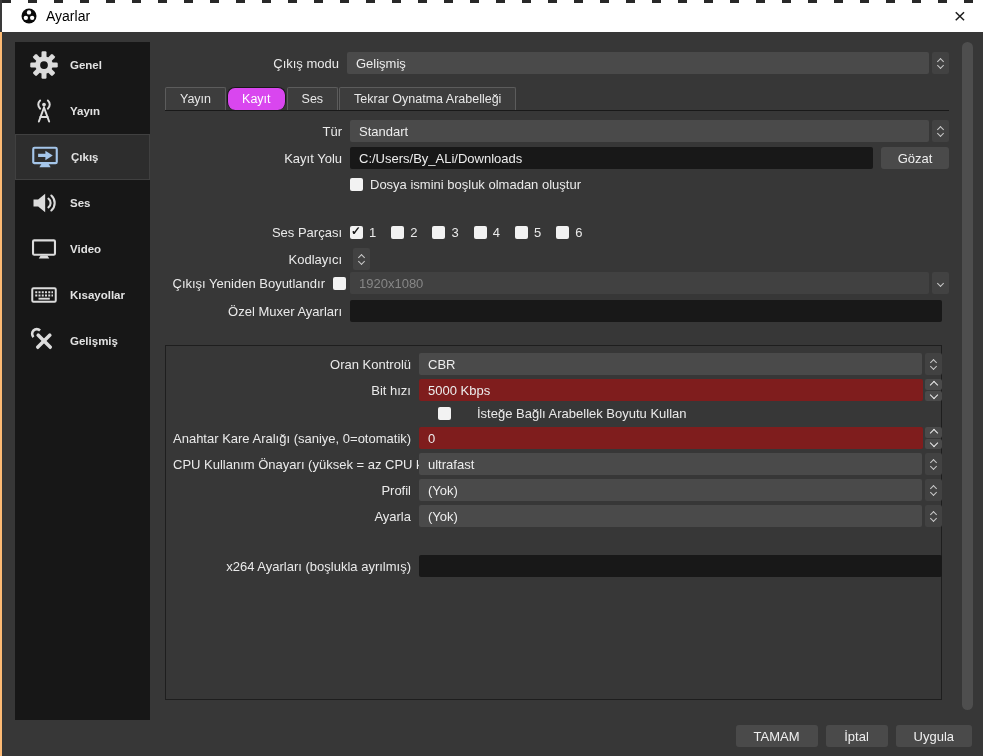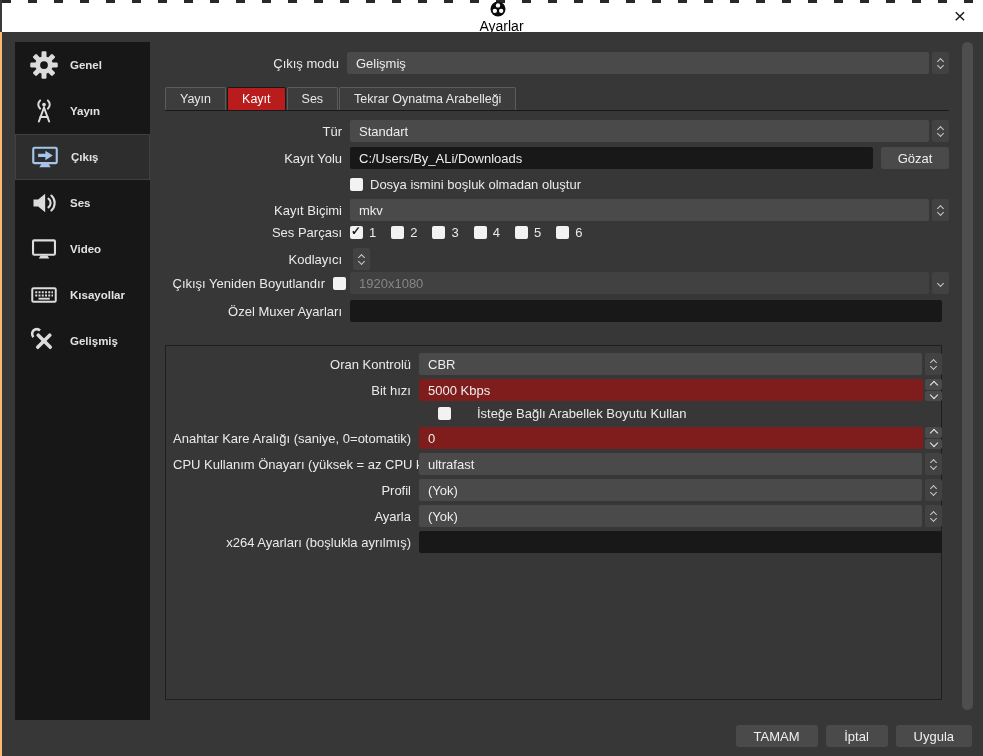--- a/index.html
+++ b/index.html
@@ -1,21 +1,21 @@
 <!DOCTYPE html>
 <html><head>
 <meta charset="utf-8">
 <style>
   * { margin:0; padding:0; box-sizing:border-box; }
   html,body { width:983px; height:756px; }
   body { font-family:"Liberation Sans", sans-serif; background:#2b2b2b; position:relative; overflow:hidden; }
 
   
   .titlebar { position:absolute; left:0; top:0; width:983px; height:32px; background:#ffffff;
-              display:flex; align-items:center; padding-left:10px; border-left:2px solid #3a3a3a;flex-direction:column; }
+              display:flex; align-items:center; padding-left:18px; border-left:2px solid #3a3a3a; }
   .titlebar::before { content:""; position:absolute; left:0; top:0; width:100%; height:3px;
               background:repeating-linear-gradient(90deg,#111 0 9px,transparent 9px 26px); opacity:.9; }
   .title-text { font-size:14px; color:#000; margin-left:8px; }
   .close-btn { position:absolute; right:6px; top:0; width:34px; height:31px; display:flex;
                align-items:center; justify-content:center; font-size:21px; color:#1a1a1a; }
 
   .dlg-body { position:absolute; left:0; top:32px; width:983px; height:724px; background:#373737;
               border-left:2px solid #fdba74; }
 
   
@@ -51,21 +51,21 @@
   .cb-lbl { margin-left:7px; font-size:13px; color:#eaeaea; white-space:nowrap; }
 
   .btn { height:22px; background:#4a4a4a; border:none; border-radius:3px; color:#efefef; font-size:13px;
          padding:0 18px; font-family:inherit; cursor:pointer; }
 
   
   .tabs { position:absolute; left:163px; top:55px; display:flex; align-items:flex-end; height:23px; }
   .tab { height:23px; display:flex; align-items:center; padding:0 14px; background:#3d3d3d;
          border:1px solid #5c5c5c; border-bottom:none; border-radius:2px 2px 0 0; margin-right:1px;
          font-size:12.5px; color:#e8e8e8; cursor:pointer; }
-  .tab.active { background:#b91c1c; border-color:#181818; color:#ffffff; }
+  .tab.active { background:#d946ef; border-color:#181818; color:#ffffff;border-radius:8px; }
   .tab-line { position:absolute; left:163px; top:78px; width:784px; height:1px; background:#191919; }
 
   .groupbox { position:absolute; left:163px; top:313px; width:777px; height:355px; border:1px solid #1e1e1e; }
 
   .scrollbar { position:absolute; left:959px; top:10px; width:13px; height:670px; }
   .scroll-handle { position:absolute; left:1px; top:0; width:11px; height:668px; background:#4e4e4e; border-radius:6px; }
 
   .footer { position:absolute; top:693px; right:11px; display:flex; gap:8px; }
 
   .tracks { display:flex; align-items:center; gap:0; }
@@ -242,30 +242,20 @@
         <span class="chv down"></span>
       </div>
   </div>
 
   <div class="row" style="left:163px; top:145px; width:784px; height:15px;">
     <div style="width:185px;"></div>
     <span class="cb"></span>
     <span class="cb-lbl">Dosya ismini boşluk olmadan oluştur</span>
   </div>
 
-  <div class="row" style="left:163px; top:167px; width:784px;">
-    <div class="lbl" style="width:185px;">Kayıt Biçimi</div>
-    <div class="combo">
-        <span>mkv</span>
-      </div>
-    <div class="combo-spin">
-        <span class="chv up"></span>
-        <span class="chv down"></span>
-      </div>
-  </div>
 
   <div class="row" style="left:163px; top:192px; width:784px; height:16px;">
     <div class="lbl" style="width:185px;">Ses Parçası</div>
     <div class="tracks">
       <span class="track">
           <span class="cb checked"></span>
           <span class="t-lbl">1</span>
         </span>
       <span class="track">
           <span class="cb"></span>
@@ -391,21 +381,21 @@
     <div class="lbl" style="width:246px;">Ayarla</div>
     <div class="combo">
         <span>(Yok)</span>
       </div>
     <div class="combo-spin">
         <span class="chv up"></span>
         <span class="chv down"></span>
       </div>
   </div>
 
-  <div class="row" style="left:171px; top:499px; width:769px;">
+  <div class="row" style="left:171px; top:523px; width:769px;">
     <div class="lbl" style="width:246px;">x264 Ayarları (boşlukla ayrılmış)</div>
     <div class="textinput">
         <span></span>
       </div>
   </div>
 
   <div class="scrollbar">
     <div class="scroll-handle"></div>
   </div>
 

